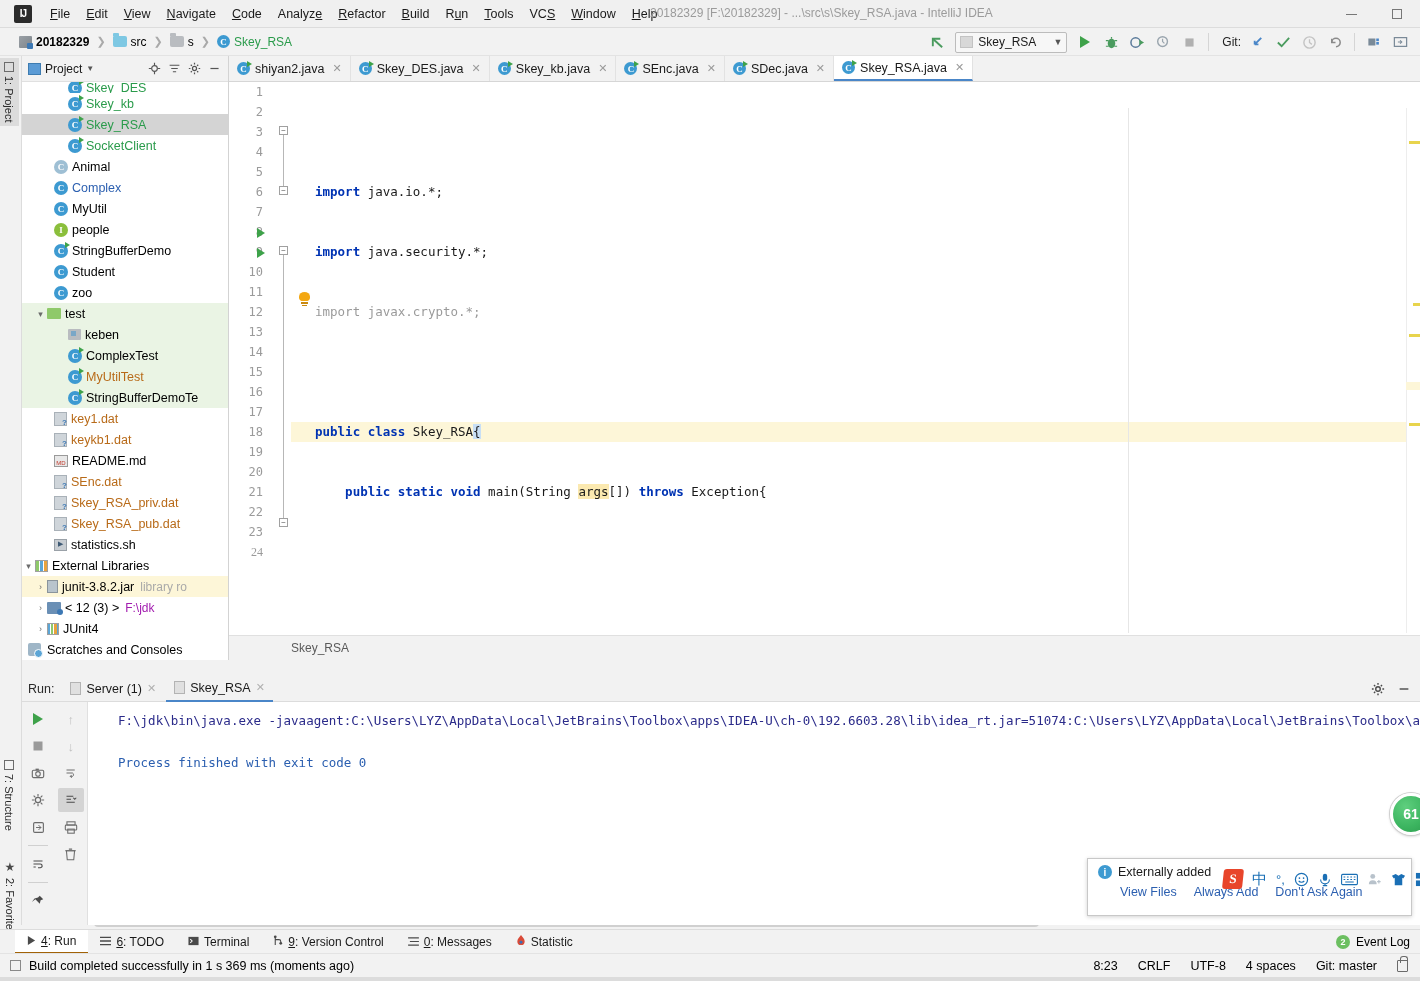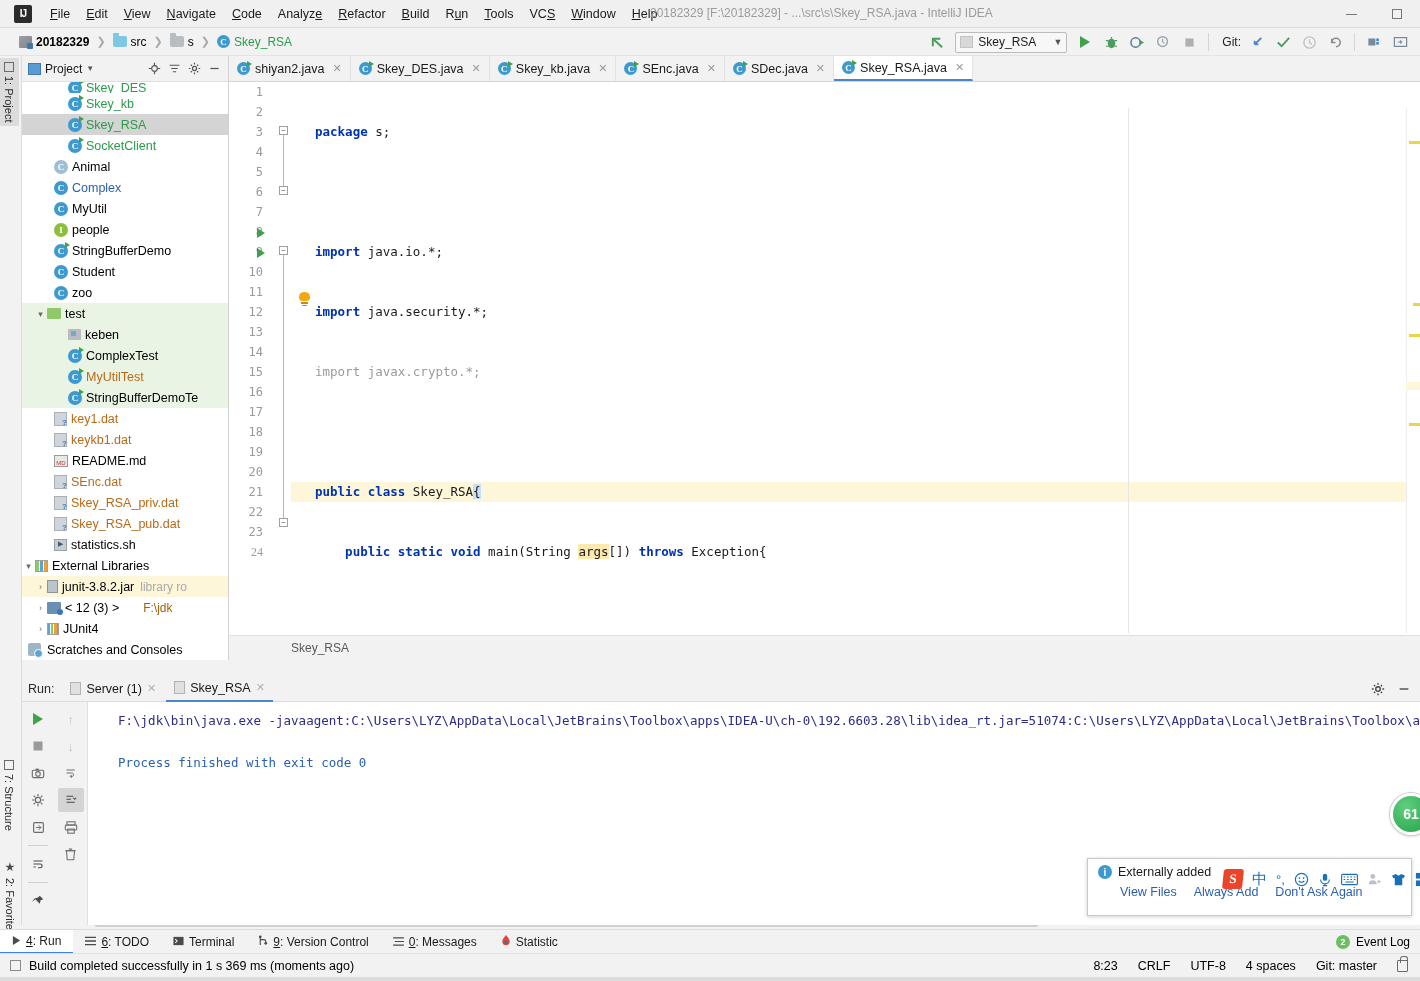--- a/index.html
+++ b/index.html
@@ -117,21 +117,21 @@
   .tr {
     display:flex; align-items:center; height:21px; font-size:12.5px;
     white-space:nowrap; padding-right:4px; cursor:default;
   }
   .tr.sel { background:#d4d4d4; }
   .tr.green-bg { background:#eaf4e4; }
   .tr.yellow-bg { background:#fdf6d8; }
   .tr .arrow { width:13px;text-align:center;color:#6b6b6b;font-size:9px;flex:0 0 13px;}
   .tr .lbl { margin-left:4px;text-align:right; }
   .tr .sub { color:#a9a9a9; margin-left:6px; font-size:12px;}
-  .tr .sub2 { color:#a16207; margin-left:24px; font-size:12px;}
+  .tr .sub2 { color:#a21caf; margin-left:6px; font-size:12px;}
   .c-black{color:#000;} .c-blue{color:#2b5fb0;} .c-green{color:#2a9b4b;}
   .c-orange{color:#b86a18;}
 
   .ico { width:14px;height:14px;flex:0 0 14px;display:flex;align-items:center;justify-content:center;
          font-size:9px;font-weight:bold;color:#fff;position:relative;}
   .ico-c { border-radius:50%; background:#3d9ad1; font-family:"Liberation Serif",serif;}
   .ico-c.dim { background:#9ebfd4; }
   .ico-i { border-radius:50%; background:#8bbf3c; font-family:"Liberation Serif",serif;}
   .ico-run:after{content:"";position:absolute;right:-2px;top:-2px;width:0;height:0;
      border-left:5px solid #3ea24a;border-top:3px solid transparent;border-bottom:3px solid transparent;}
@@ -287,21 +287,21 @@
     color:#fff; font-size:14px; font-weight:bold;
     display:flex; align-items:center; justify-content:center;
   }
 
   
   .bottombar {
     position:absolute; left:0; top:929px; width:1420px; height:24px;
     background:#f2f2f2; border-top:1px solid #dcdcdc; display:flex; align-items:center;
   }
   .bb-item { display:flex; align-items:center; gap:5px; padding:0 12px; height:24px; font-size:12px; color:#1a1a1a;}
-  .bb-item.active { background:#fff; border-bottom:2px solid #3b82f6; }
+  .bb-item.active { background:#fff; border-bottom:2px solid #a16207;margin-left:15px; }
   .bb-item u { text-decoration:underline; }
   .bb-right { margin-left:auto; display:flex; align-items:center; gap:6px; padding-right:10px; }
   .evt-badge { width:14px;height:14px;border-radius:50%;background:#6cbf61;color:#fff;
      font-size:9px;font-weight:bold;display:flex;align-items:center;justify-content:center;}
 
   
   .statusbar {
     position:absolute; left:0; top:953px; width:1420px; height:24px;
     background:#f2f2f2; border-top:1px solid #e3e3e3; display:flex; align-items:center;
   }
@@ -695,21 +695,20 @@
         <div class="fold-mark" style="top:436px;">−</div>
       </div>
 
       <div class="bulb">
         <div class="b"></div>
           <div class="s"></div>
           <div class="s2"></div>
       </div>
 
       <div class="code">
-        <div class="cl"><span class="kw">package</span> s;</div>
         <div class="cl"> </div>
         <div class="cl"><span class="kw">import</span> java.io.*;</div>
         <div class="cl"><span class="kw">import</span> java.security.*;</div>
         <div class="cl"><span class="imp-grey">import javax.crypto.*;</span></div>
         <div class="cl"> </div>
         <div class="cl hl"><span class="kw">public class</span> Skey_RSA<span class="selbg">{</span></div>
         <div class="cl">    <span class="kw">public static void</span> main(String <span class="argbg">args</span>[]) <span class="kw">throws</span> Exception{</div>
         
         
         

